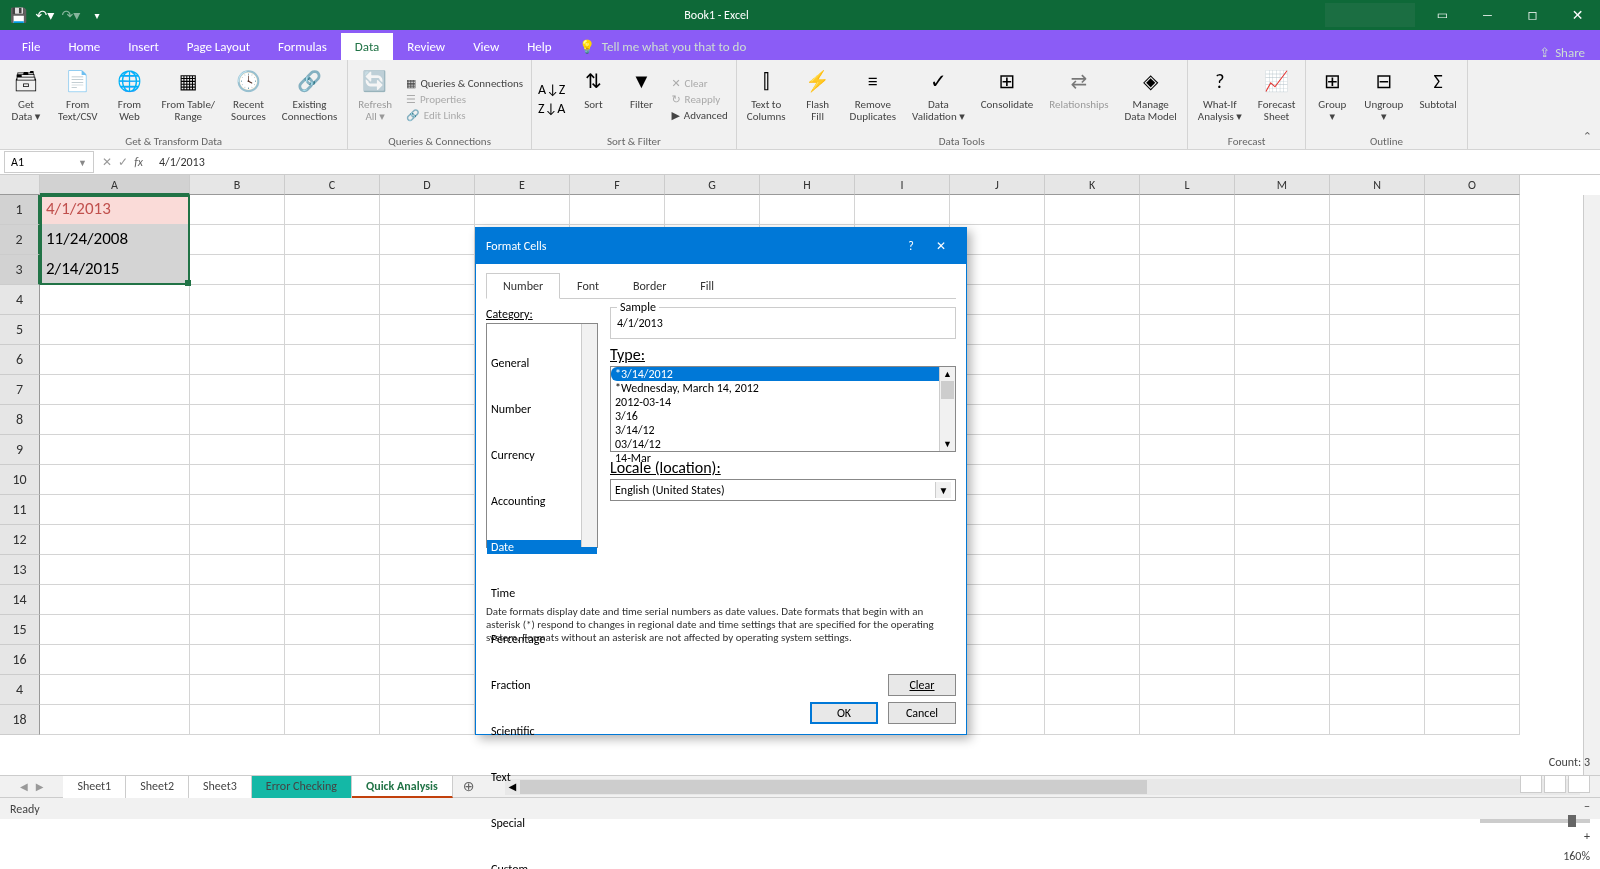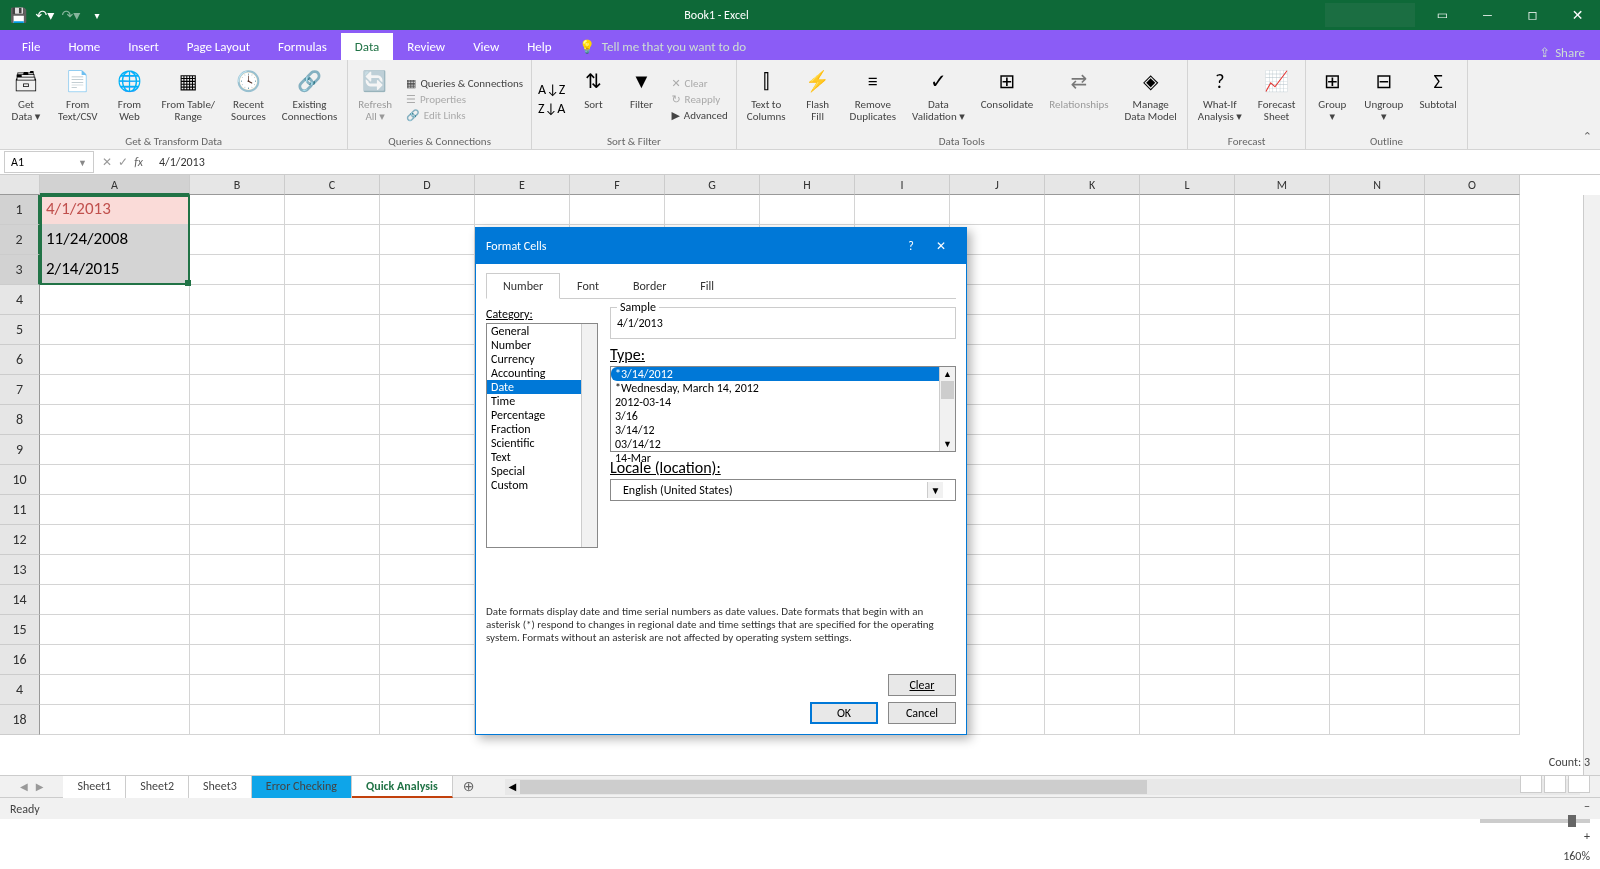--- a/index.html
+++ b/index.html
@@ -63,21 +63,21 @@
 .grid-main { flex:1; overflow:hidden; }
 .grid-scroll-v { width:17px; background:#f1f1f1; border-left:1px solid #ccc; }
 
 
 .sheet-area { height:22px; border-top:1px solid #ccc; display:flex; align-items:center; background:#f1f1f1; }
 .sheet-nav { display:flex; gap:8px; padding:0 20px; color:#999; font-size:10px; }
 .sheet-tabs { display:flex; }
 .sheet-tab { padding:3px 14px; border-right:1px solid #ccc; font-size:12px; color:#444; background:#fff; border-top:1px solid #ccc; }
 .sheet-tab.active { color:#217346; font-weight:bold; border-bottom:2px solid #c2410c; }
 .sheet-add { padding:3px 10px; color:#666; font-size:14px; }
-.sheet-tab.err { background:#0ea5e9; }
+.sheet-tab.err { background:#14b8a6; }
 .hscroll { flex:1; margin:0 20px; height:16px; background:#e8e8e8; display:flex; align-items:center; }
 .hscroll-track { flex:1; position:relative; height:16px; }
 .hscroll-thumb { position:absolute; left:0; width:60%; height:14px; background:#cdcdcd; top:1px; }
 
 
 .status-bar { height:22px; background:#f1f1f1; border-top:1px solid #ccc; display:flex; align-items:center; padding:0 10px; font-size:12px; color:#444; }
 .status-bar .right { margin-left:auto; display:flex; align-items:flex-end; gap:6px;flex-direction:column; }
 .view-btns { display:flex; gap:2px; }
 .view-btn { width:22px; height:18px; border:1px solid #ccc; background:#fff; }
 .zoom-slider { width:110px; height:4px; background:#ccc; position:relative; }
@@ -88,35 +88,35 @@
 .dlg-title { height:36px; background:#0078d7; color:#fff; display:flex; align-items:center; padding:0 10px; font-size:12px; }
 .dlg-title .spacer { flex:1; }
 .dlg-title-btn { width:30px; text-align:center; font-size:12px; }
 .dlg-body { padding:8px 10px 10px 10px; }
 .dlg-tabs { display:flex; border-bottom:1px solid #ccc; }
 .dlg-tab { padding:5px 16px; border:1px solid transparent; font-size:12px; color:#333; position:relative; top:1px; }
 .dlg-tab.active { border:1px solid #ccc; border-bottom:1px solid #fff; background:#fff; }
 .dlg-content { padding:8px 0; display:flex; gap:12px; }
 .cat-label { font-size:12px; text-decoration:underline; margin-bottom:2px; }
 .cat-list { width:112px; height:225px; border:1px solid #888; position:relative; font-size:12px; }
-.cat-item { padding:0 4px; line-height:14px; }
+.cat-item { padding:0 4px; line-height:14px;margin-top:32px; }
 .cat-item.sel { background:#0078d7; color:#fff; }
 .cat-scroll { position:absolute; right:0; top:0; width:16px; height:100%; background:#f1f1f1; border-left:1px solid #ccc; }
 .right-panel { flex:1; }
 .sample-box { border:1px solid #ccc; padding:2px 6px 8px 6px; margin-bottom:6px; position:relative; }
 .sample-label { position:absolute; top:-8px; left:6px; background:#fff; padding:0 3px; font-size:12px; }
 .sample-val { font-size:12px; padding-top:6px; }
 .fld-label { font-size:16px; text-decoration:underline; margin-bottom:2px; }
 .type-list { border:1px solid #888; height:86px; position:relative; font-size:12px; margin-bottom:6px; }
 .type-item { padding:0 4px; line-height:14px;border-radius:6px; }
 .type-item.sel { background:#0078d7; color:#fff; }
 .type-scroll { position:absolute; right:0; top:0; width:16px; height:100%; background:#f1f1f1; border-left:1px solid #ccc; display:flex; flex-direction:column; }
 .type-scroll .arr { height:14px; text-align:center; font-size:9px; line-height:14px; }
 .type-scroll .thumb { flex:0 0 18px; background:#cdcdcd; margin:0 1px; }
-.locale-select { width:100%; border:1px solid #888; padding:2px 12px; font-size:12px; display:flex; justify-content:space-between; align-items:center; height:22px; }
+.locale-select { width:100%; border:1px solid #888; padding:2px 4px; font-size:12px; display:flex; justify-content:space-between; align-items:center; height:22px; }
 .locale-select .chev { width:16px; text-align:center; border-left:1px solid #ccc; background:#f1f1f1; height:100%; line-height:18px; font-size:10px; }
 .desc-text { font-size:11px; color:#333; line-height:13px; margin-top:49px; }
 .dlg-footer { display:flex; justify-content:flex-end; gap:10px; padding:6px 0 0 0; }
 .dlg-btn { width:68px; height:22px; border:1px solid #888; background:#e8e8e8; font-size:12px; text-align:center; line-height:20px; }
 .dlg-btn.primary { border:2px solid #0078d7; line-height:18px; }
 .dlg-btn.clear { text-decoration:underline; }
 .clear-row { display:flex; justify-content:flex-end; margin-top:30px; }
 </style>
 </head>
 <body>
@@ -143,21 +143,21 @@
   <div class="tab">Home</div>
   <div class="tab">Insert</div>
   <div class="tab">Page Layout</div>
   <div class="tab">Formulas</div>
   <div class="tab active">Data</div>
   <div class="tab">Review</div>
   <div class="tab">View</div>
   <div class="tab">Help</div>
   <div class="tell-me">
       <span>💡</span>
-      <span>Tell me that you want to do</span>
+      <span>Tell me what you that to do</span>
     </div>
   <div class="share">
       <span>⇪</span>
       <span>Share</span>
     </div>
 </div>
 
 <div class="ribbon">
   <div class="group">
     <div class="group-content">

